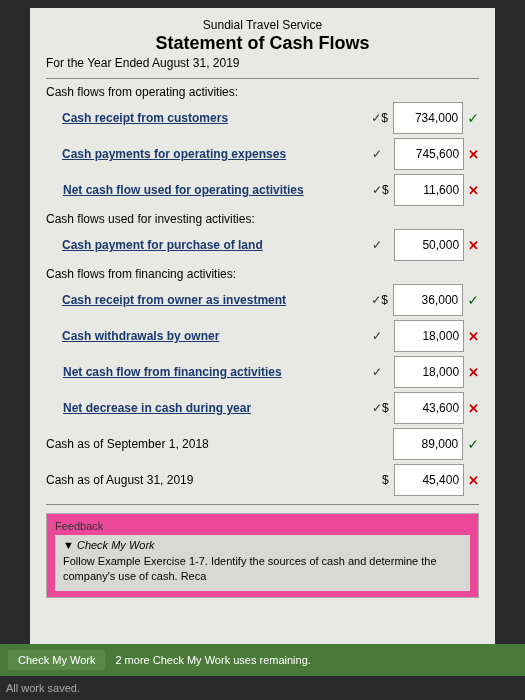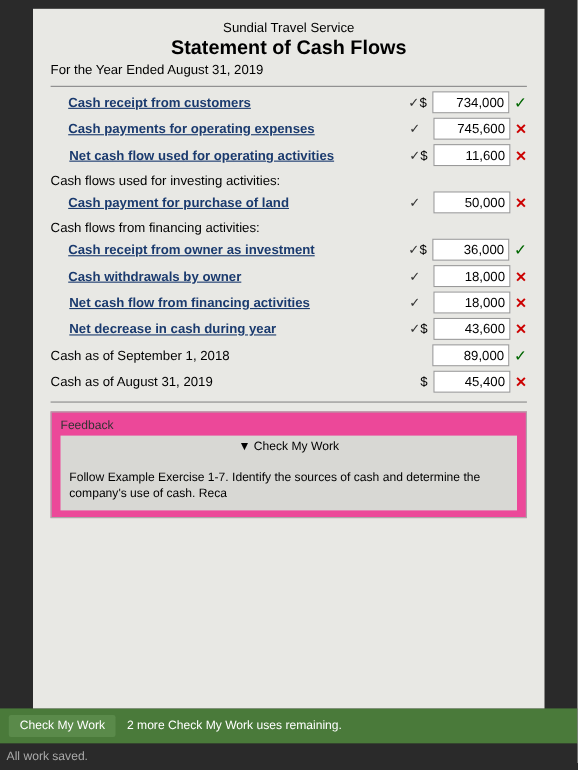--- a/index.html
+++ b/index.html
@@ -69,21 +69,21 @@
     .dollar-prefix {
       font-size: 12px;
       margin-right: 2px;
       min-width: 10px;
     }
 
     .input-box {
       border: 1px solid #999;
       background: white;
       width: 70px;
-      height: 20px;
+      height: 32px;
       text-align: right;
       padding-right: 4px;
       font-size: 12px;
       display: inline-flex;
       align-items: center;
       justify-content: flex-end;
     }
 
     .x-mark {
       color: #cc0000;
@@ -134,22 +134,22 @@
     }
 
     .check-my-work-section {
       background: #d8d8d4;
       padding: 4px 8px 6px 8px;
       font-size: 11px;
     }
 
     .check-my-work-header {
       font-size: 11px;
-      margin-bottom: 15px;
-      text-align: center;
+      font-style: italic;
+      margin-bottom: 3px;
     }
 
     .follow-text {
       font-size: 11px;
       line-height: 1.4;
     }
 
     .bottom-bar {
       background: #4a7a3a;
       padding: 6px 8px;
@@ -190,20 +190,21 @@
 </head>
 <body>
 
 <div class="main-content">
   <div class="company-name">Sundial Travel Service</div>
   <div class="page-title">Statement of Cash Flows</div>
   <div class="page-subtitle">For the Year Ended August 31, 2019</div>
 
   <div class="divider"></div>
 
+  <div class="section-header">Cash flows from operating activities:</div>
 
   <div class="line-item">
     <span class="line-label">Cash receipt from customers</span>
     <span class="check-mark">✓</span>
     <span class="dollar-prefix">$</span>
     <div class="input-box">
       <span>734,000</span>
     </div>
     <span class="check-green">✓</span>
   </div>

